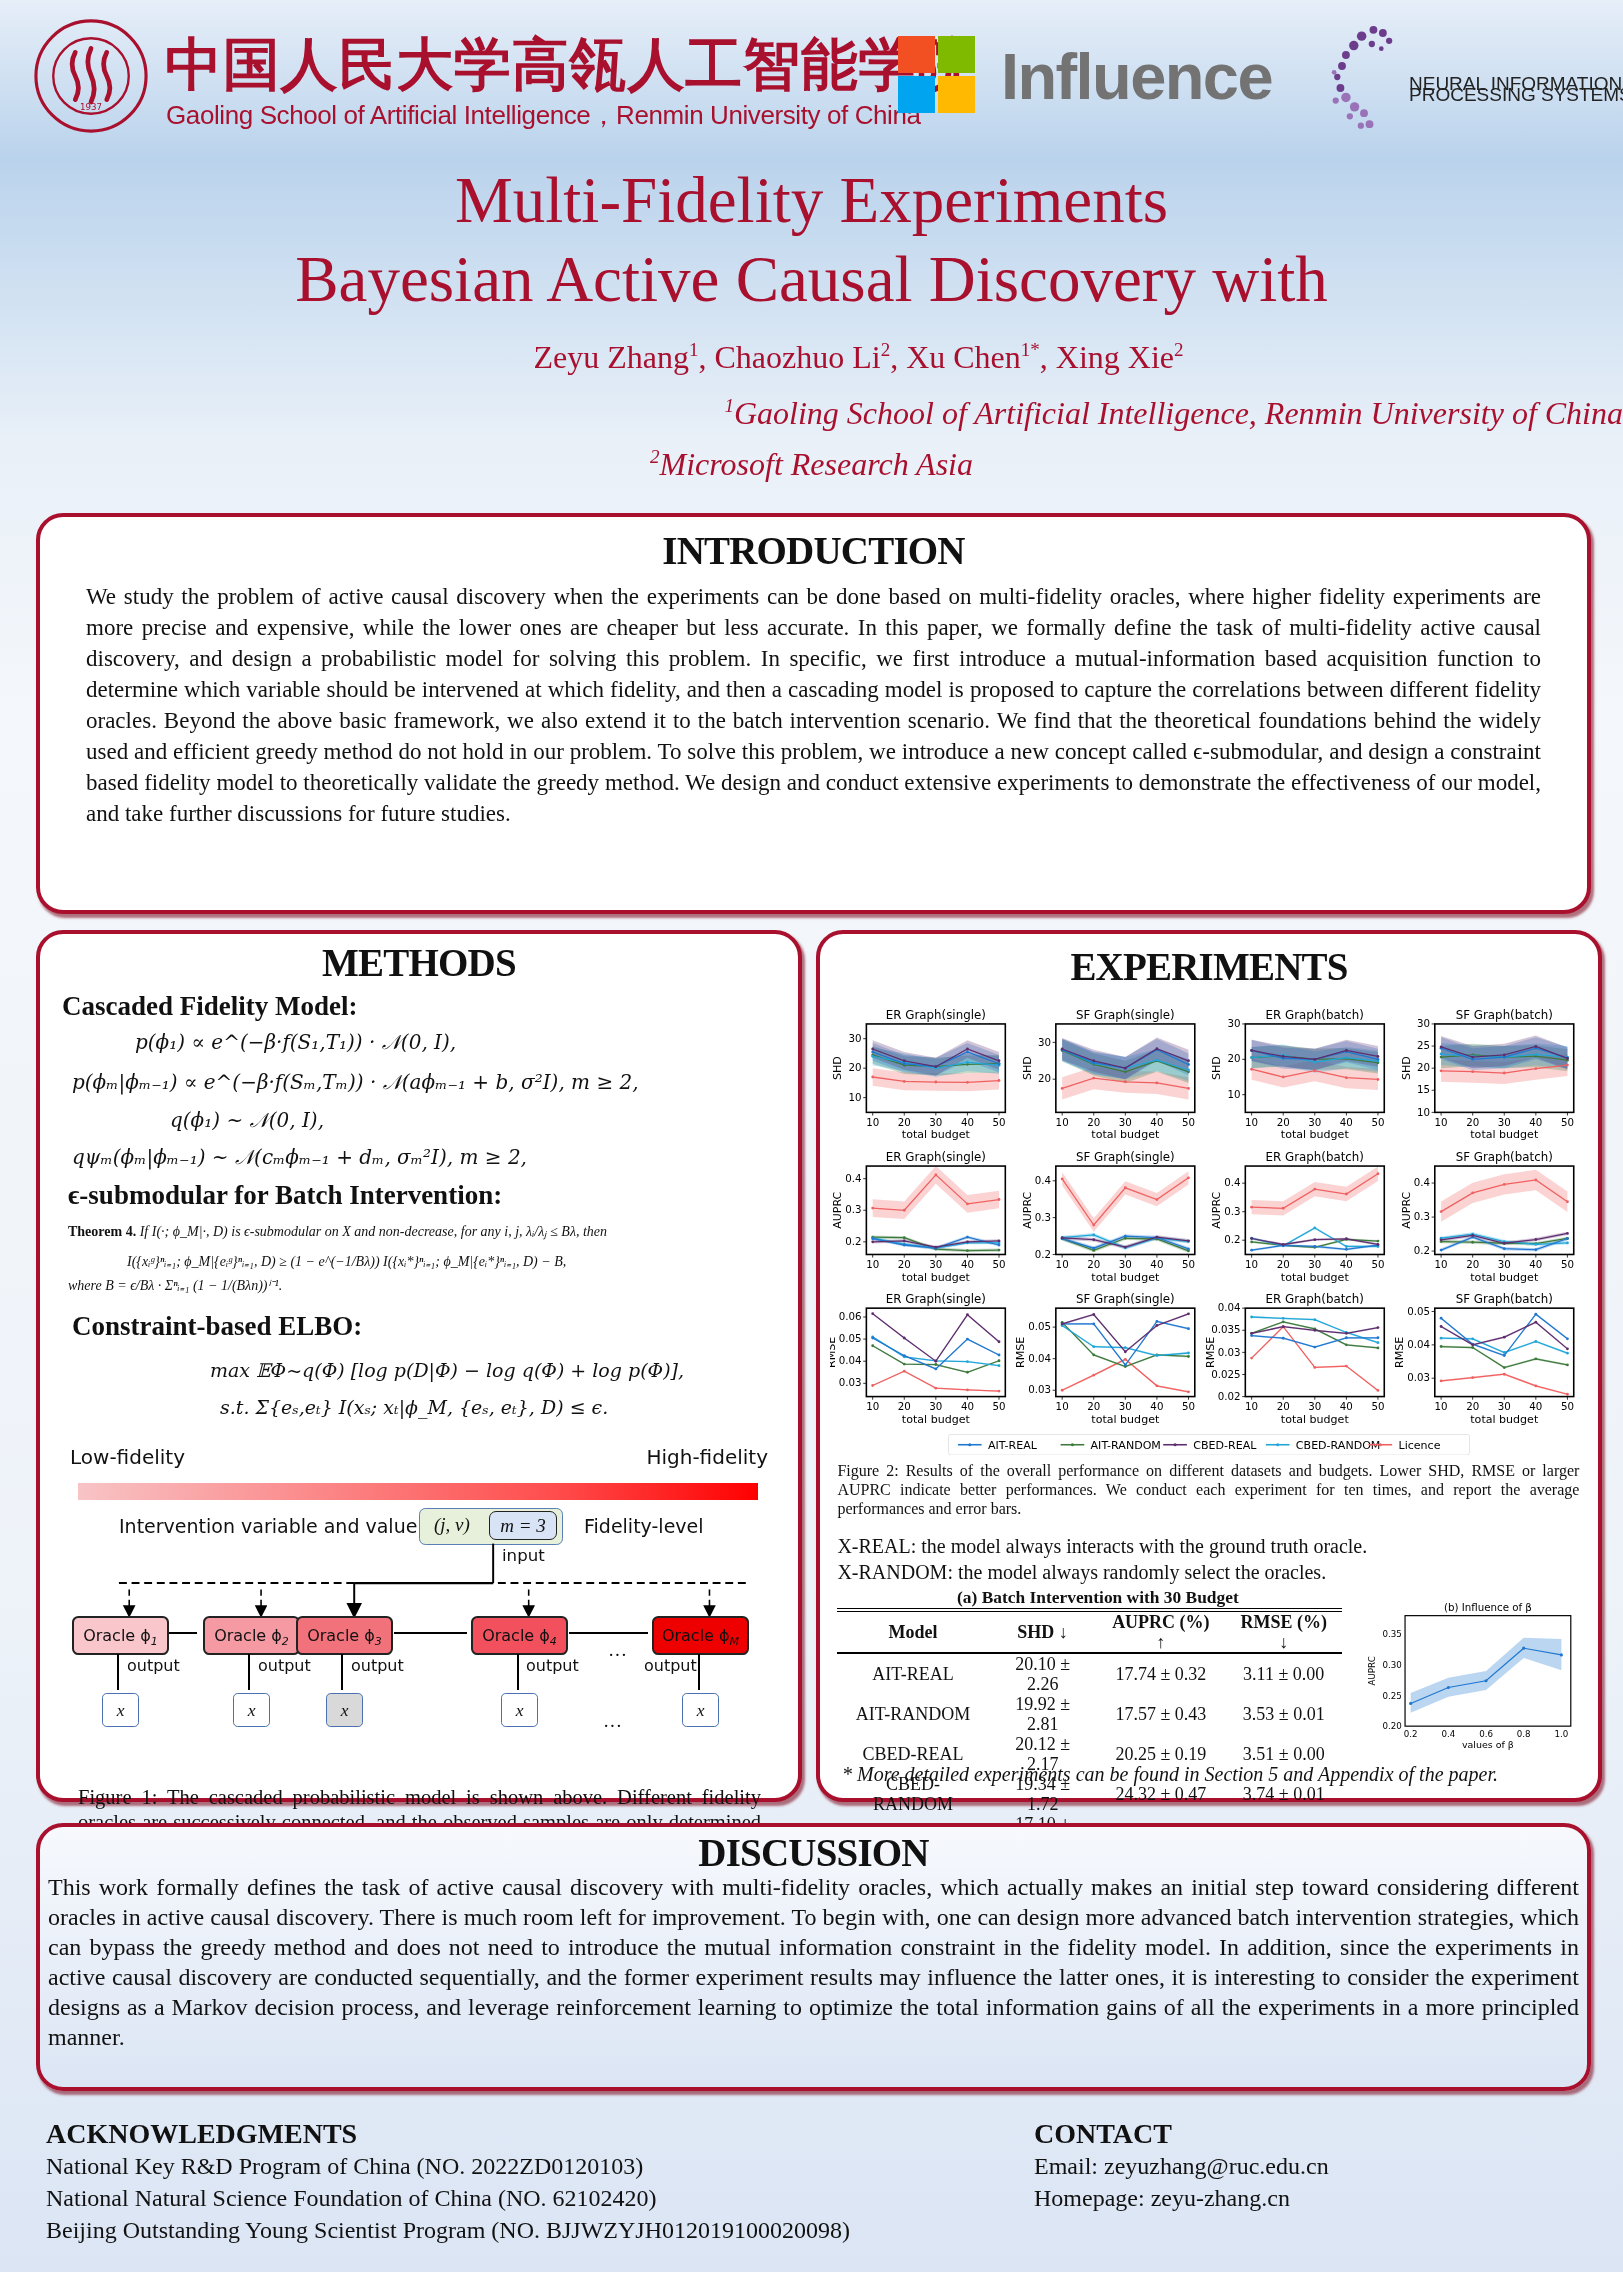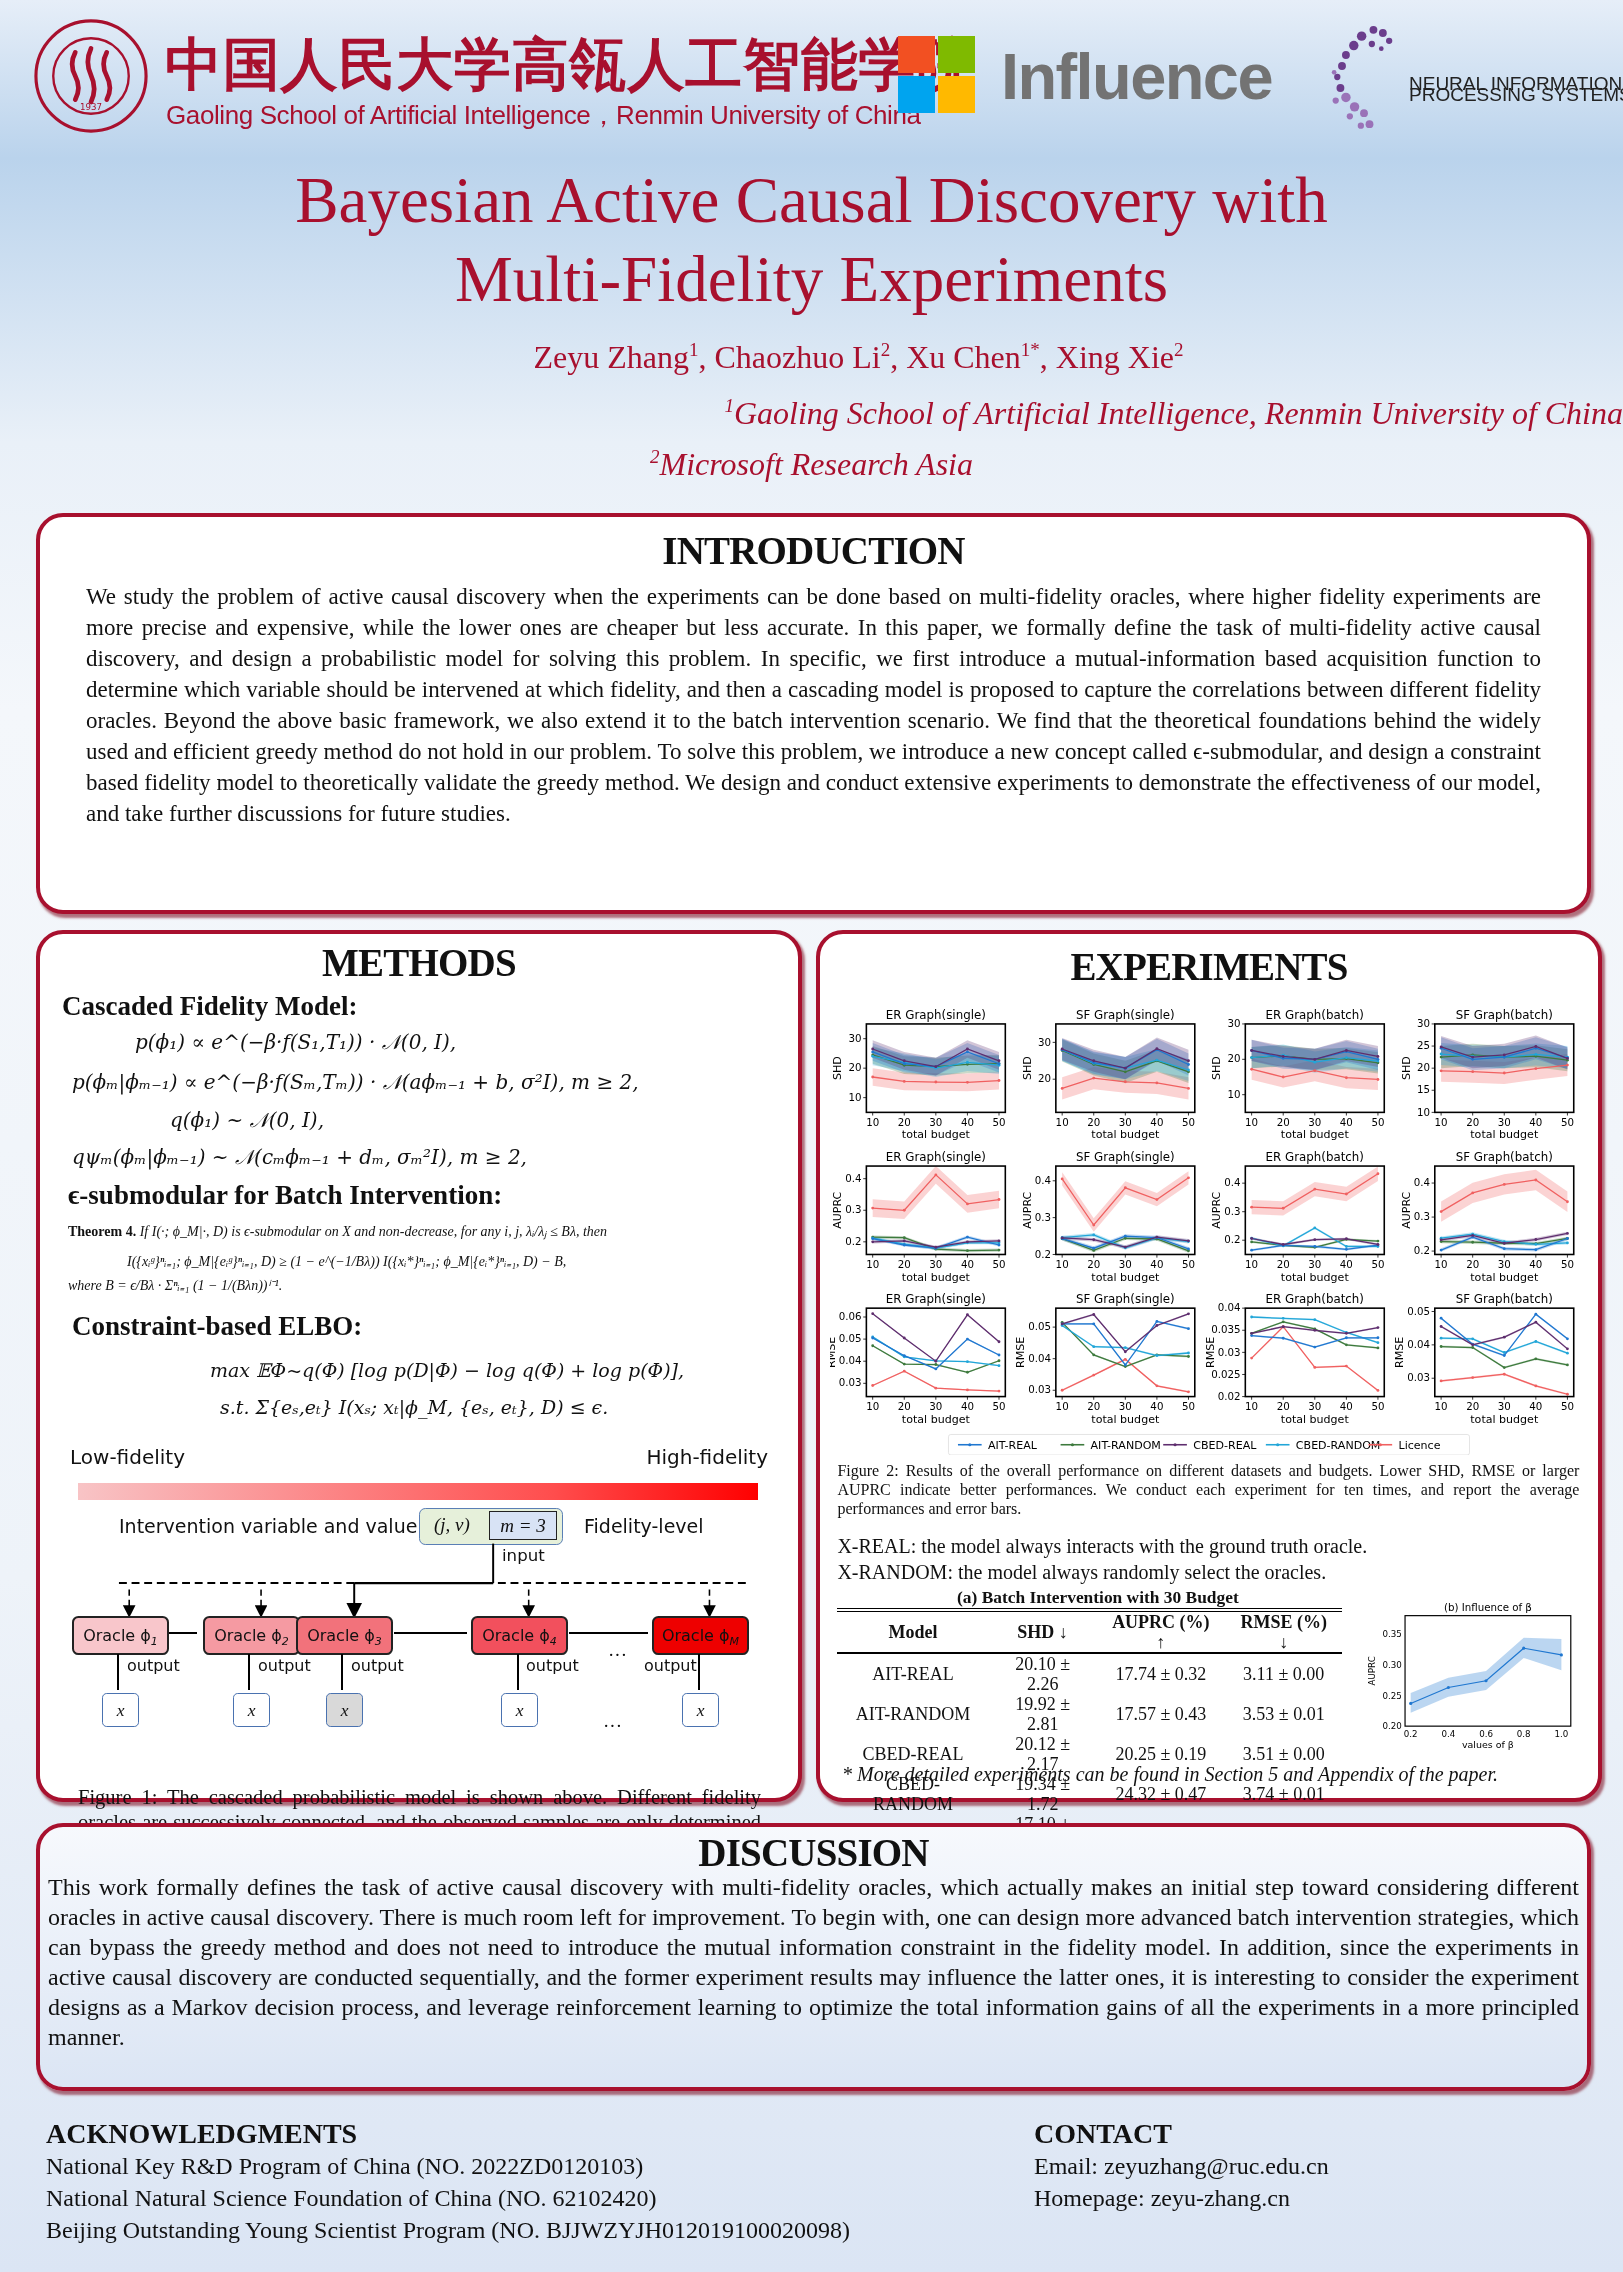--- a/index.html
+++ b/index.html
@@ -75,22 +75,22 @@
         <circle cx="55" cy="130" r="5"></circle>
         <circle cx="44" cy="132" r="4"></circle>
         <circle cx="12" cy="100" r="4"></circle>
     </g>
   </svg>
   <div style="position:absolute;left:83px;top:39px;font-size:19px;color:#222;font-family:'Liberation Sans',sans-serif;white-space:nowrap;margin-top:12px;">NEURAL INFORMATION</div>
   <div style="position:absolute;left:83px;top:62px;font-size:19px;color:#222;font-family:'Liberation Sans',sans-serif;white-space:nowrap;">PROCESSING SYSTEMS</div>
 </div>
 
 <div class="abs crimson" style="left:0;top:161px;width:1623px;text-align:center;font-size:65px;line-height:79px;">
+  <div>Multi-Fidelity Experiments</div>
   <div>Bayesian Active Causal Discovery with</div>
-  <div>Multi-Fidelity Experiments</div>
 </div>
 <div class="abs crimson" style="left:0;top:339px;width:1623px;text-align:center;font-size:32px;padding-left:47px;">
   <span><span>Zeyu Zhang</span><sup style="font-size:19px;">1</sup></span>,
   <span><span>Chaozhuo Li</span><sup style="font-size:19px;">2</sup></span>,
   <span><span>Xu Chen</span><sup style="font-size:19px;">1*</sup></span>,
   <span><span>Xing Xie</span><sup style="font-size:19px;">2</sup></span>
 </div>
 <div class="abs crimson" style="left:0;top:395px;width:1623px;text-align:right;font-size:32px;font-style:italic;">
   <sup style="font-size:19px;">1</sup><span>Gaoling School of Artificial Intelligence, Renmin University of China</span>
 </div>
@@ -120,21 +120,21 @@
   <div class="abs sub" style="left:32px;top:377px;">Constraint-based ELBO:</div>
   <div class="abs eq" style="left:170px;top:425px;font-size:19px;">max 𝔼Φ~q(Φ) [log p(D|Φ) − log q(Φ) + log p(Φ)],</div>
   <div class="abs eq" style="left:180px;top:462px;font-size:19px;">s.t.  Σ{eₛ,eₜ} I(xₛ; xₜ|ϕ_M, {eₛ, eₜ}, D) ≤ ϵ.</div>
 
   <div class="abs" style="left:30px;top:511px;font-size:20px;font-family:'DejaVu Sans',sans-serif;">Low-fidelity</div>
   <div class="abs" style="right:30px;top:511px;font-size:20px;font-family:'DejaVu Sans',sans-serif;">High-fidelity</div>
   <div class="abs" style="left:38px;top:549px;width:680px;height:17.4px;background:linear-gradient(90deg,#f8c4c6,#ff4d4d 70%,#ff0000);"></div>
   <div class="abs" style="left:79px;top:581px;font-size:19px;font-family:'DejaVu Sans',sans-serif;">Intervention variable and value</div>
   <div class="abs" style="left:379px;top:574px;width:142px;height:35px;border:1.6px solid #5a7fb5;border-radius:6.3px;background:#e6f0da;">
     <span style="position:absolute;left:14px;top:4.7px;font-size:19px;font-style:italic;">(j, v)</span>
-    <span style="position:absolute;left:69px;top:2.4px;width:66px;height:27px;border:1.6px solid #222;border-radius:0;background:#d8e3f5;font-size:19px;font-style:italic;text-align:center;line-height:27px;">m = 3</span>
+    <span style="position:absolute;left:69px;top:2.4px;width:66px;height:27px;border:1.6px solid #222;border-radius:7px;background:#d8e3f5;font-size:19px;font-style:italic;text-align:center;line-height:27px;">m = 3</span>
   </div>
   <div class="abs" style="left:544px;top:581px;font-size:19px;font-family:'DejaVu Sans',sans-serif;">Fidelity-level</div>
   <div class="abs" style="left:462px;top:612px;font-size:16.6px;font-family:'DejaVu Sans',sans-serif;">input</div>
   <svg class="abs" style="left:0;top:608px;" width="750" height="79" viewBox="0 0 950 100">
     <defs>
         <marker id="ah" markerWidth="8" markerHeight="8" refX="6" refY="4" orient="auto">
           <path d="M0,0 L8,4 L0,8 z" fill="#000"></path>
         </marker>
       </defs>
     <line x1="574" y1="2" x2="574" y2="52" stroke="#000" stroke-width="2.5"></line>

